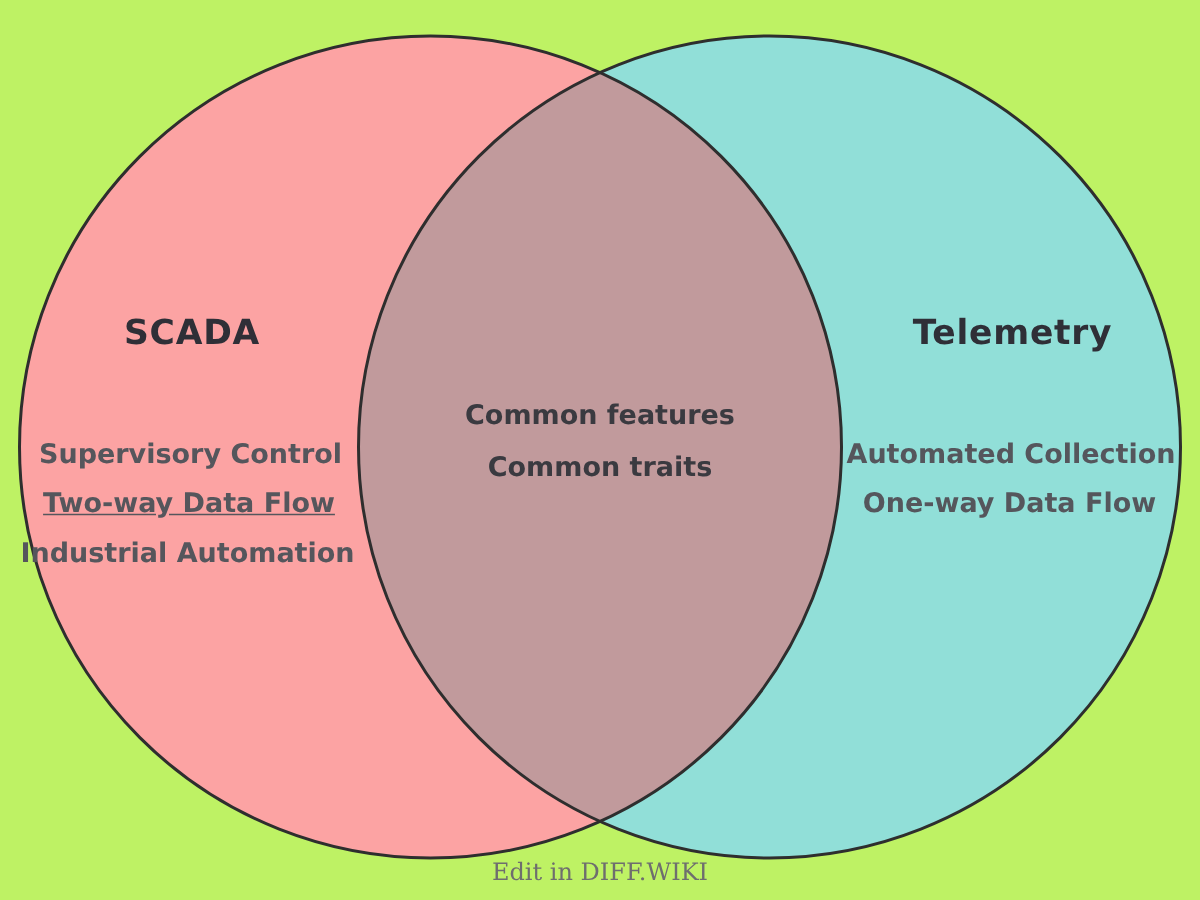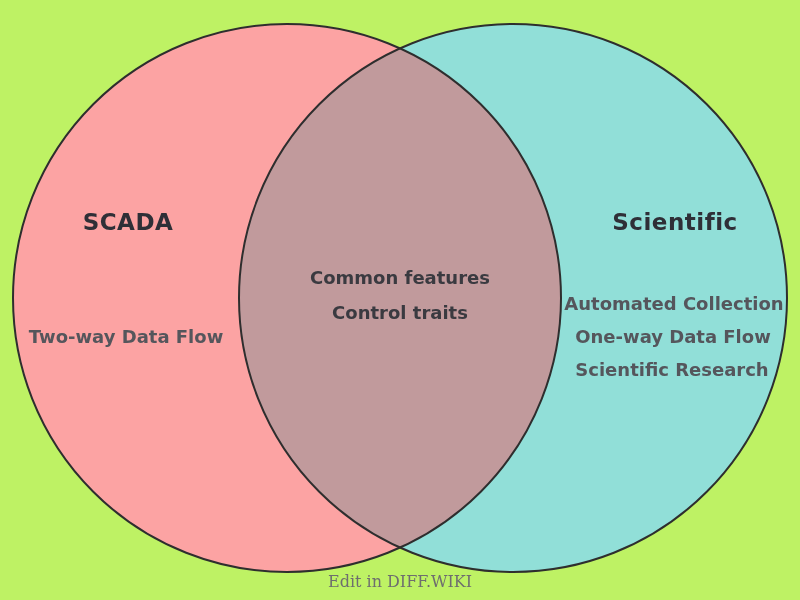--- a/index.html
+++ b/index.html
@@ -48,21 +48,21 @@
     font-family: "DejaVu Serif", serif;
     font-weight: normal;
     font-size: 16px;
     color: #6e6e6e;
     cursor: pointer;
     text-align: center;
   }
   
   #left-title   { left: 128px; top: 222px; }
   #left-item-0  { left: 127px; top: 303px; }
-  #left-item-1  { left: 126px; top: 336px; }
+  #left-item-1  { left: 126px; top: 336px; text-decoration: underline; }
   #left-item-2  { left: 125px; top: 369px; }
   #right-title  { left: 675px; top: 222px; }
   #right-item-0 { left: 674px; top: 303px; }
   #right-item-1 { left: 673px; top: 336px; }
   #right-item-2 { left: 672px; top: 369px; }
   #overlap-line-0 { left: 400px; top: 277px; }
   #overlap-line-1 { left: 400px; top: 312px; }
   #edit-caption { left: 400px; top: 581px; }
 </style>
 </head>
@@ -75,25 +75,26 @@
     <circle cx="287" cy="298" r="274" fill="#FCA3A3"></circle>
     <circle cx="513" cy="298" r="274" fill="#91DFD8"></circle>
 
     <path d="M 400 48.4 A 274 274 0 0 1 400 547.6 A 274 274 0 0 1 400 48.4 Z" fill="#C19A9C"></path>
 
     <circle cx="287" cy="298" r="274" fill="none" stroke-width="2" stroke="#2e2e2e"></circle>
     <circle cx="513" cy="298" r="274" fill="none" stroke-width="2" stroke="#2e2e2e"></circle>
   </svg>
 
   <div id="left-title" class="label set-title">SCADA</div>
+  <div id="left-item-0" class="label set-item">Supervisory Control</div>
   <div id="left-item-1" class="label set-item">Two-way Data Flow</div>
+  <div id="left-item-2" class="label set-item">Industrial Automation</div>
 
-  <div id="right-title" class="label set-title">Scientific</div>
+  <div id="right-title" class="label set-title">Telemetry</div>
   <div id="right-item-1" class="label set-item">One-way Data Flow</div>
   <div id="right-item-0" class="label set-item">Automated Collection</div>
-  <div id="right-item-2" class="label set-item">Scientific Research</div>
 
   <div id="overlap-line-0" class="label overlap-text">Common features</div>
-  <div id="overlap-line-1" class="label overlap-text">Control traits</div>
+  <div id="overlap-line-1" class="label overlap-text">Common traits</div>
 
   <div id="edit-caption" class="caption">Edit in DIFF.WIKI</div>
 
 </div>
 
 </body></html>

